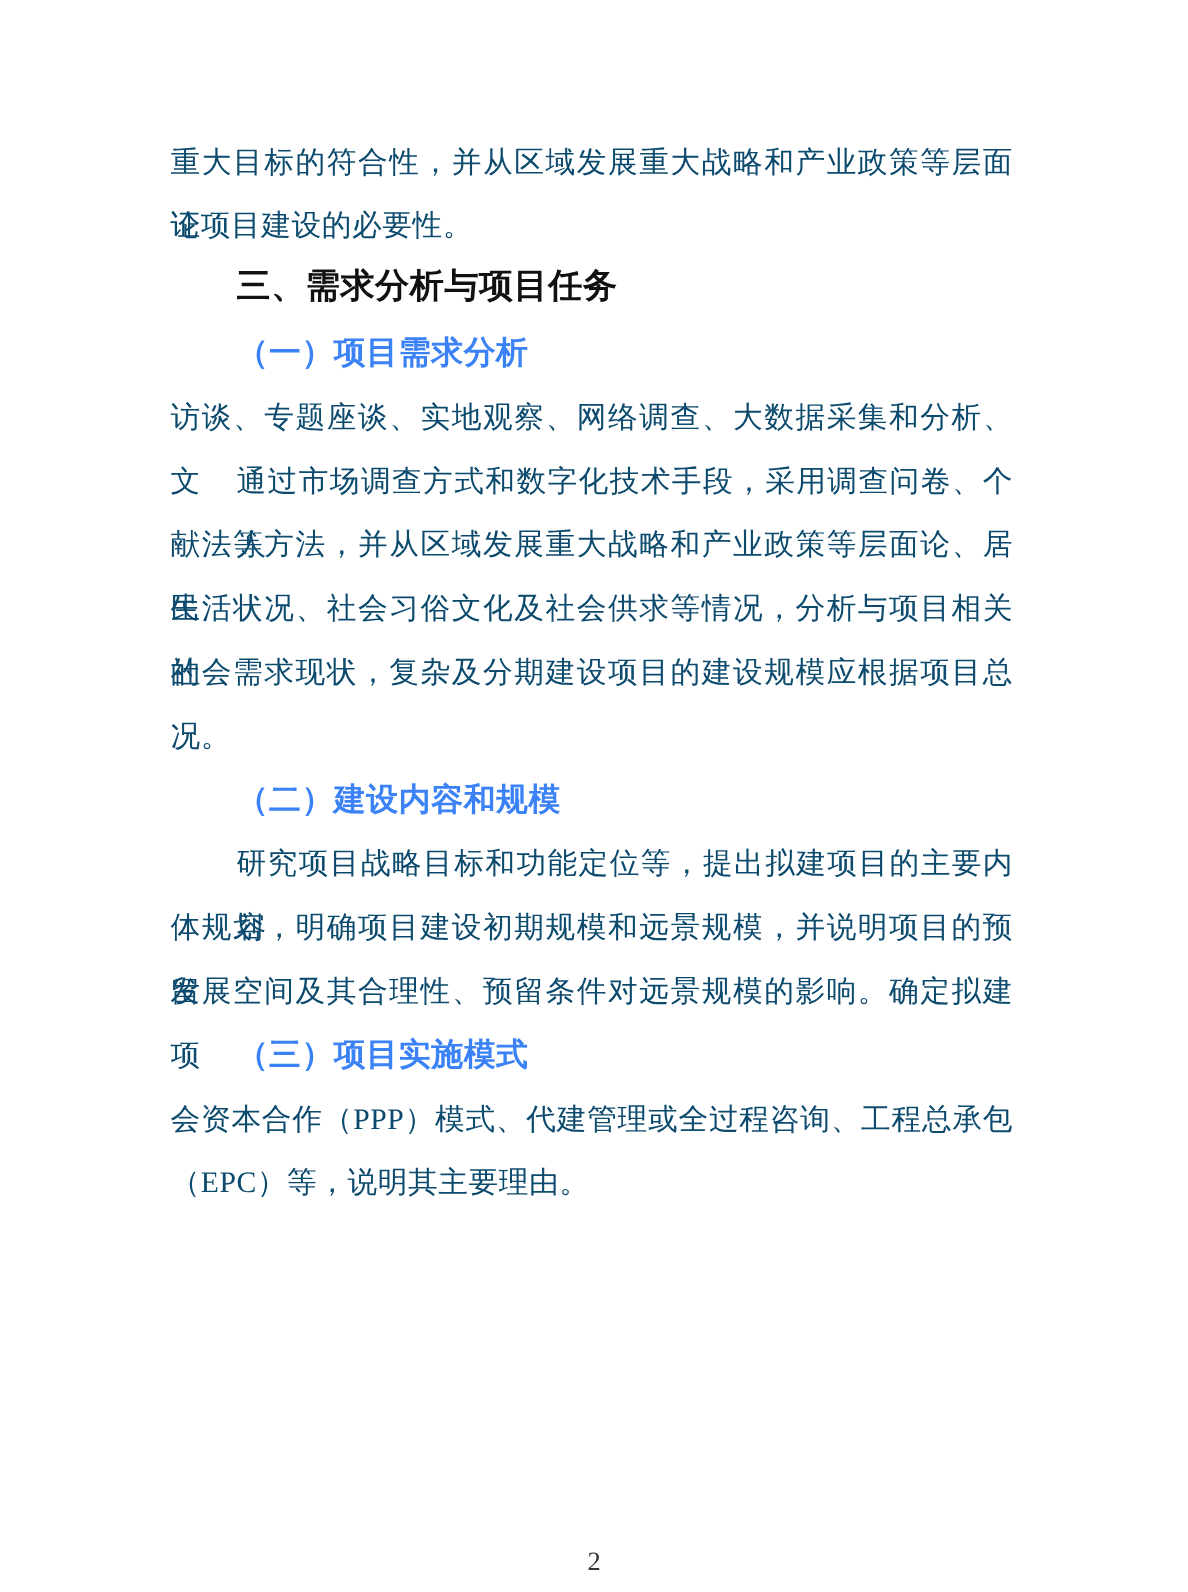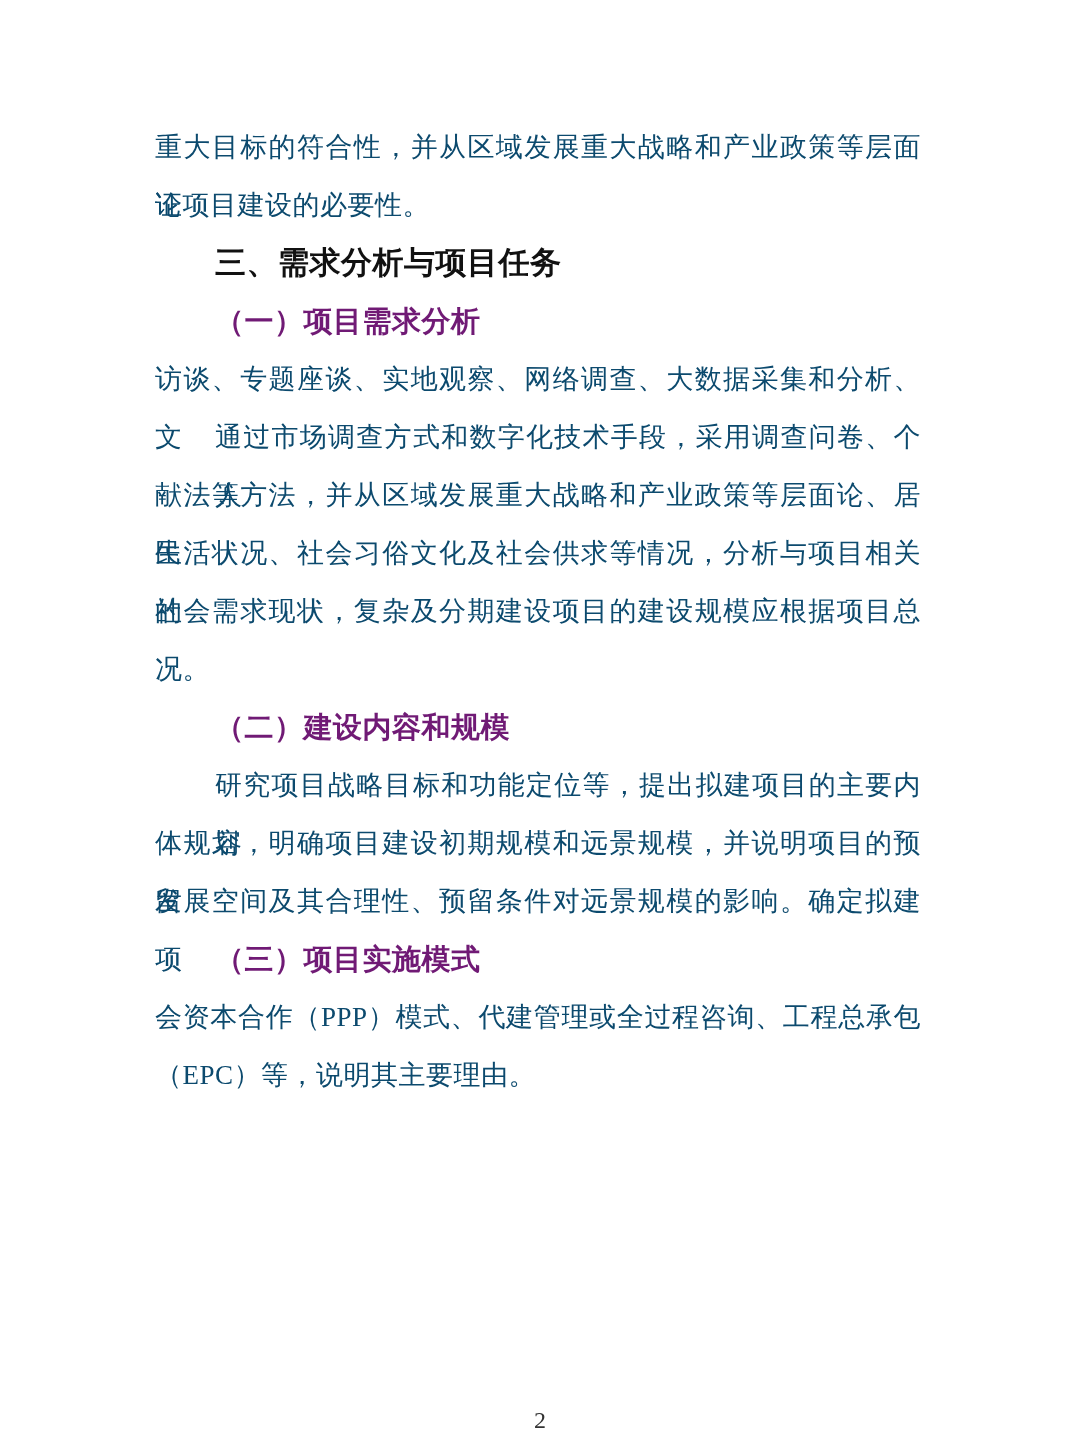--- a/index.html
+++ b/index.html
@@ -31,29 +31,29 @@
   }
   .line.justify {
     text-align: justify;
     text-align-last: justify;
     text-justify: inter-character;
   }
   .line.indent {
     padding-left: 60px;
   }
   .line.heading {
-    font-family: Liberation Serif, serif;
+    font-family: Liberation Mono, monospace;
     font-weight: bold;
     font-size: 31px;
     color: #111111;
   }
   .line.subheading {
     font-weight: bold;
     font-size: 29px;
-    color: #701a75;
+    color: #3b82f6;
   }
   .page-number {
     position: absolute;
     left: 0;
     bottom: 12px;
     width: 100%;
     text-align: center;
     font-size: 24px;
     line-height: 30px;
     color: #333333;

